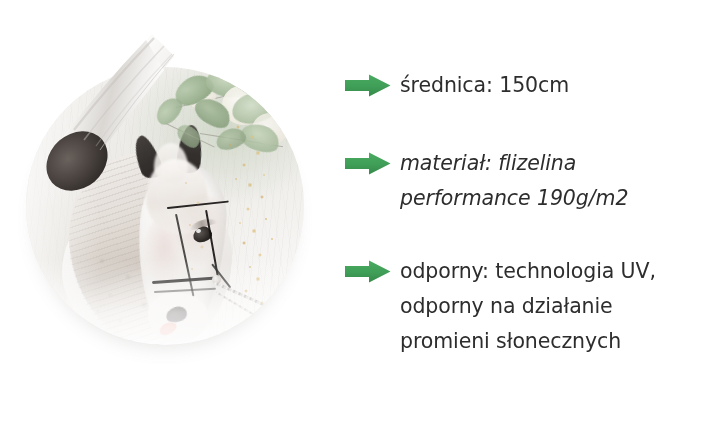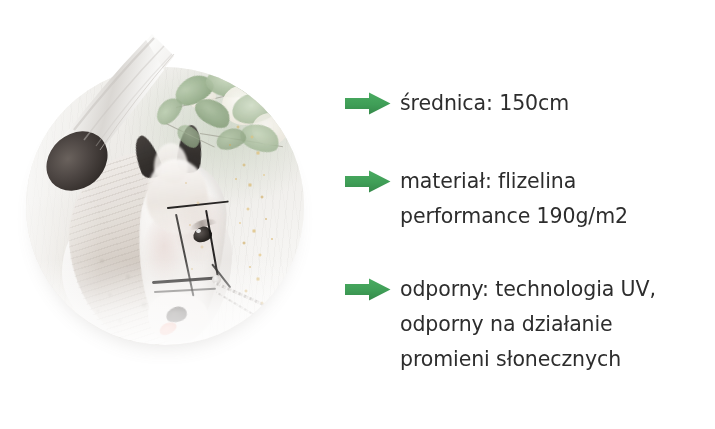--- a/index.html
+++ b/index.html
@@ -231,32 +231,32 @@
   
   .peel{position:absolute;left:14px;top:26px;width:176px;height:168px;pointer-events:none;}
   .peel svg{position:absolute;left:0;top:0;}
 
   
   .disc-shadow{position:absolute;left:34px;top:84px;width:262px;height:258px;border-radius:50%;
     box-shadow:0 6px 18px rgba(120,114,108,.16);}
 
   
   #specs{position:absolute;left:330px;top:0;width:385px;height:429px;}
-  .spec-row{position:absolute;display:flex;align-items:flex-start;margin-top:18px;}
+  .spec-row{position:absolute;display:flex;align-items:flex-start;}
   .arrow{flex:0 0 auto;width:46px;height:23px;margin-right:9px;}
   .spec-text{
     font-family:"DejaVu Sans", sans-serif;
     font-size:20.5px;
     line-height:35px;
     color:#2d2d2d;
     letter-spacing:-.1px;
     white-space:pre-line;
   }
   .r1{left:15px;top:68px;}
-  .r2{left:15px;top:146px;}
+  .r2{left:15px;top:146px;font-style:italic;}
   .r3{left:15px;top:254px;}
   .r1 .arrow,.r2 .arrow,.r3 .arrow{margin-top:6px;}
 </style>
 </head>
 <body>
 
 <div id="stage">
 
   <div id="product">
 

